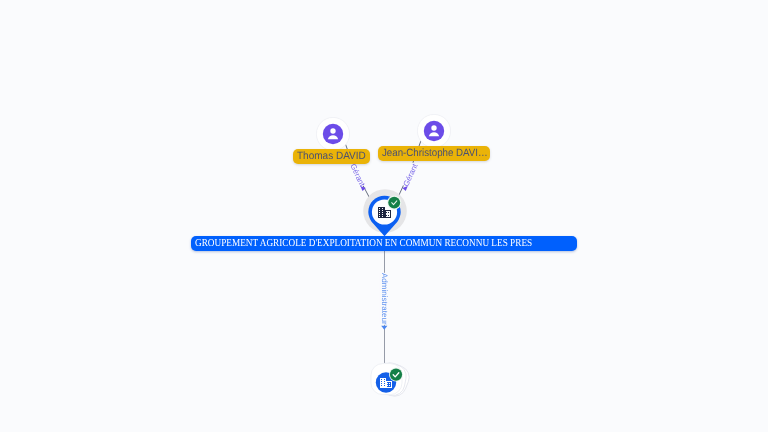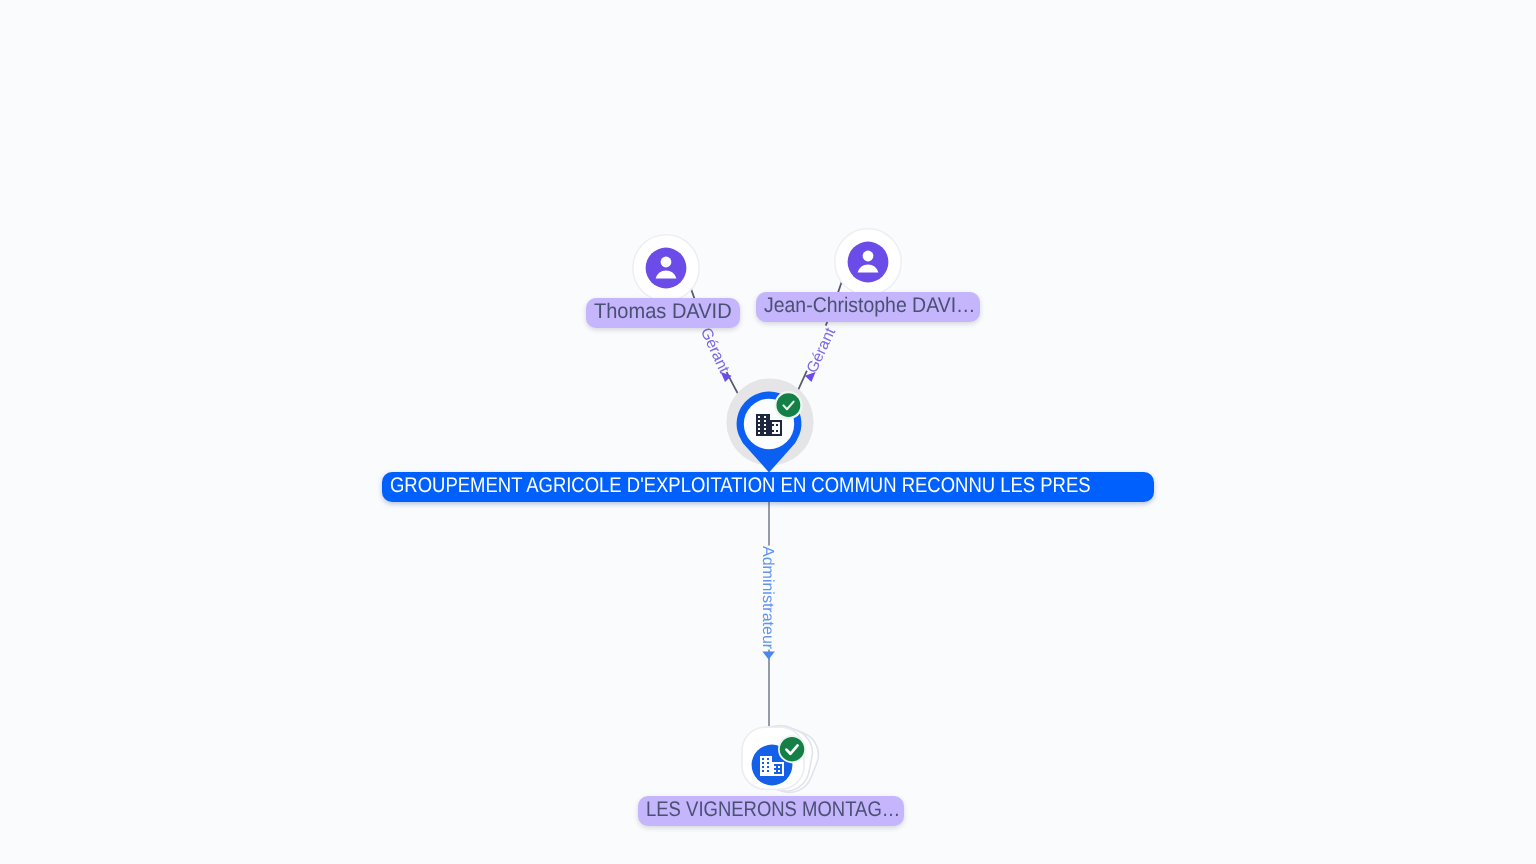--- a/index.html
+++ b/index.html
@@ -1,25 +1,25 @@
 <!DOCTYPE html>
 <html><head>
 <meta charset="utf-8">
 <style>
   html,body{margin:0;padding:0;}
   body{width:768px;height:432px;overflow:hidden;background:#fafbfd;
        font-family:"Liberation Sans",sans-serif;-webkit-font-smoothing:antialiased;text-rendering:geometricPrecision;}
   #stage{position:relative;width:768px;height:432px;background:#fafbfd;}
   svg.layer{position:absolute;left:0;top:0;width:768px;height:432px;overflow:visible;}
   .node{position:absolute;z-index:4;}
-  .lbl{position:absolute;z-index:5;white-space:nowrap;background:#c4b5fd;border-radius:5px;
+  .lbl{position:absolute;z-index:5;white-space:nowrap;background:#eab308;border-radius:5px;
        box-shadow:0 1px 2.5px rgba(40,50,80,.18);color:#4a5072;
        font-size:10.6px;padding:0 4px;height:15px;line-height:15px;box-sizing:border-box;text-align:left;overflow:hidden;}
   .lbl span{display:inline-block;transform:scaleX(var(--sx,.872));transform-origin:left center;}
-  .lbl.sel{background:#0060fd;color:#fff;box-shadow:0 1px 2.5px rgba(20,60,150,.3);}
+  .lbl.sel{background:#0060fd;color:#fff;box-shadow:0 1px 2.5px rgba(20,60,150,.3);font-family:Liberation Serif, serif;}
 </style>
 </head>
 <body>
 
 <div id="stage">
 
   <svg class="layer" viewBox="0 0 768 432">
     <g>
       <path d="M344.5,141.5 Q354,170 371.5,201.5" stroke="#565d72" stroke-width="0.9" fill="none"></path>
     </g>
@@ -138,15 +138,14 @@
         </g>
       </g>
       <g>
         <circle cx="36" cy="20.6" r="7" fill="#eaf5ee"></circle>
         <circle cx="36" cy="20.6" r="6.1" fill="#147f47"></circle>
         <path d="M33.2,20.8 l2,2.1 l3.6,-4.2" stroke="#fff" stroke-width="1.35" fill="none" stroke-linecap="round" stroke-linejoin="round"></path>
       </g>
     </svg>
   </div>
 
-  <div class="lbl" style="left:319px;top:398px;width:133px;--sx:.872;"><span>LES VIGNERONS MONTAG…</span></div>
 
 </div>
 
 </body></html>

